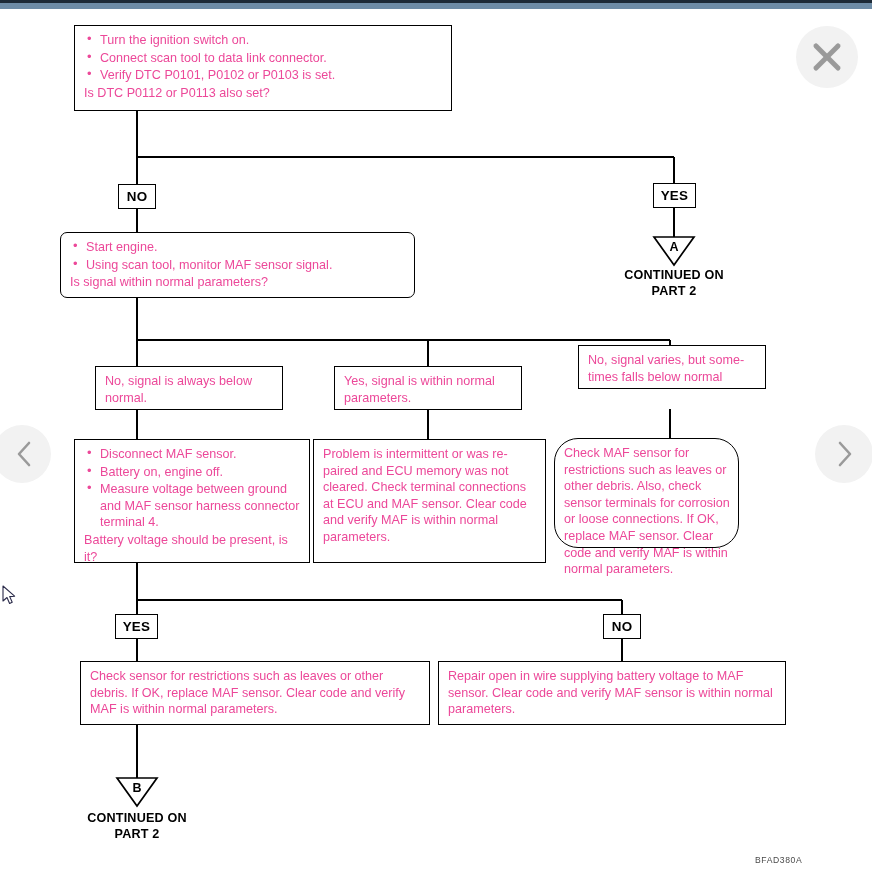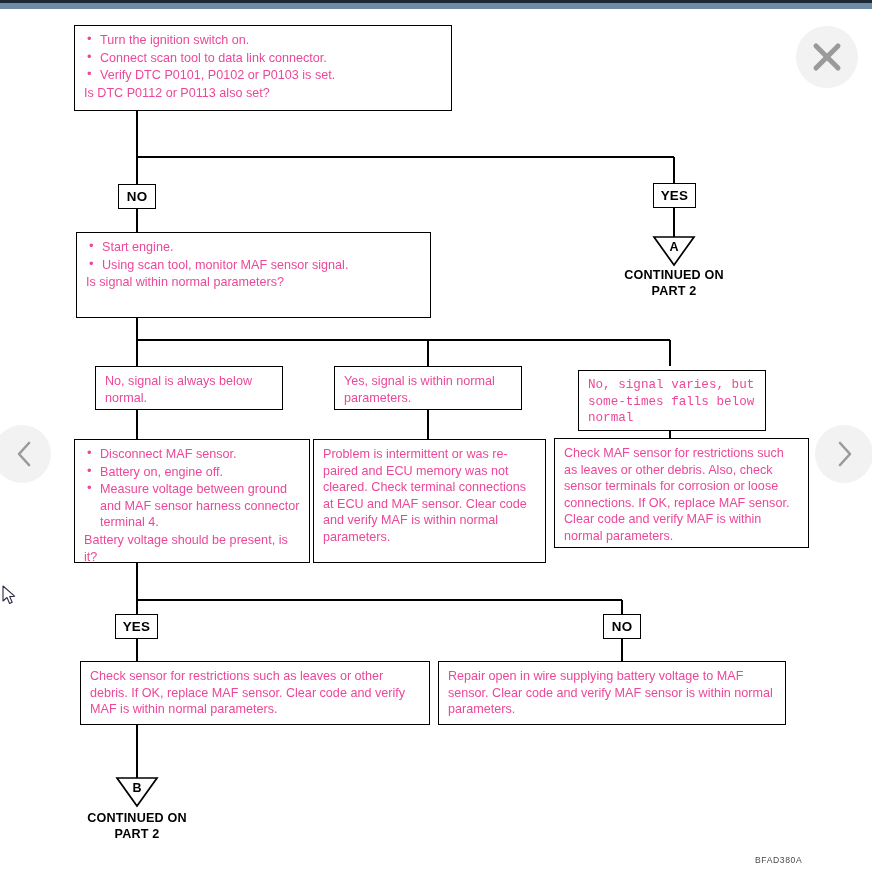--- a/index.html
+++ b/index.html
@@ -182,54 +182,54 @@
     <span>YES</span>
   </div>
 
   <div class="conn-letter" style="left:664px; top:241px; width:20px;">A</div>
 
   <div class="continued" style="left:594px; top:267px; width:160px;">
     <div>CONTINUED ON</div>
     <div>PART 2</div>
   </div>
 
-  <div class="node" style="left:76px; top:232px; width:355px; height:86px;">
+  <div class="node" style="left:60px; top:232px; width:355px; height:66px;border-radius:7px;">
     <ul>
       <li>Start engine.</li>
       <li>Using scan tool, monitor MAF sensor signal.</li>
     </ul>
     <p>Is signal within normal parameters?</p>
   </div>
 
   <div class="node" style="left:95px; top:366px; width:188px; height:44px;">
     <p>No, signal is always below normal.</p>
   </div>
 
   <div class="node" style="left:334px; top:366px; width:188px; height:44px;">
     <p>Yes, signal is within normal parameters.</p>
   </div>
 
-  <div class="node" style="left:578px; top:370px; width:188px; height:61px;font-family:Liberation Mono, monospace;">
+  <div class="node" style="left:578px; top:345px; width:188px; height:44px;">
     <p>No, signal varies, but some-times falls below normal</p>
   </div>
 
   <div class="node" style="left:74px; top:439px; width:236px; height:124px;">
     <ul>
       <li>Disconnect MAF sensor.</li>
       <li>Battery on, engine off.</li>
       <li>Measure voltage between ground and MAF sensor harness connector terminal 4.</li>
     </ul>
     <p>Battery voltage should be present, is it?</p>
   </div>
 
   <div class="node" style="left:313px; top:439px; width:233px; height:124px;">
     <p>Problem is intermittent or was re-paired and ECU memory was not cleared. Check terminal connections at ECU and MAF sensor. Clear code and verify MAF is within normal parameters.</p>
   </div>
 
-  <div class="node" style="left:554px; top:438px; width:255px; height:110px;">
+  <div class="node" style="left:554px; top:438px; width:185px; height:110px;border-radius:24px;">
     <p>Check MAF sensor for restrictions such as leaves or other debris. Also, check sensor terminals for corrosion or loose connections. If OK, replace MAF sensor. Clear code and verify MAF is within normal parameters.</p>
   </div>
 
   <div class="tag" style="left:115px; top:614px; width:43px;">
     <span>YES</span>
   </div>
 
   <div class="tag" style="left:603px; top:614px; width:38px;">
     <span>NO</span>
   </div>

